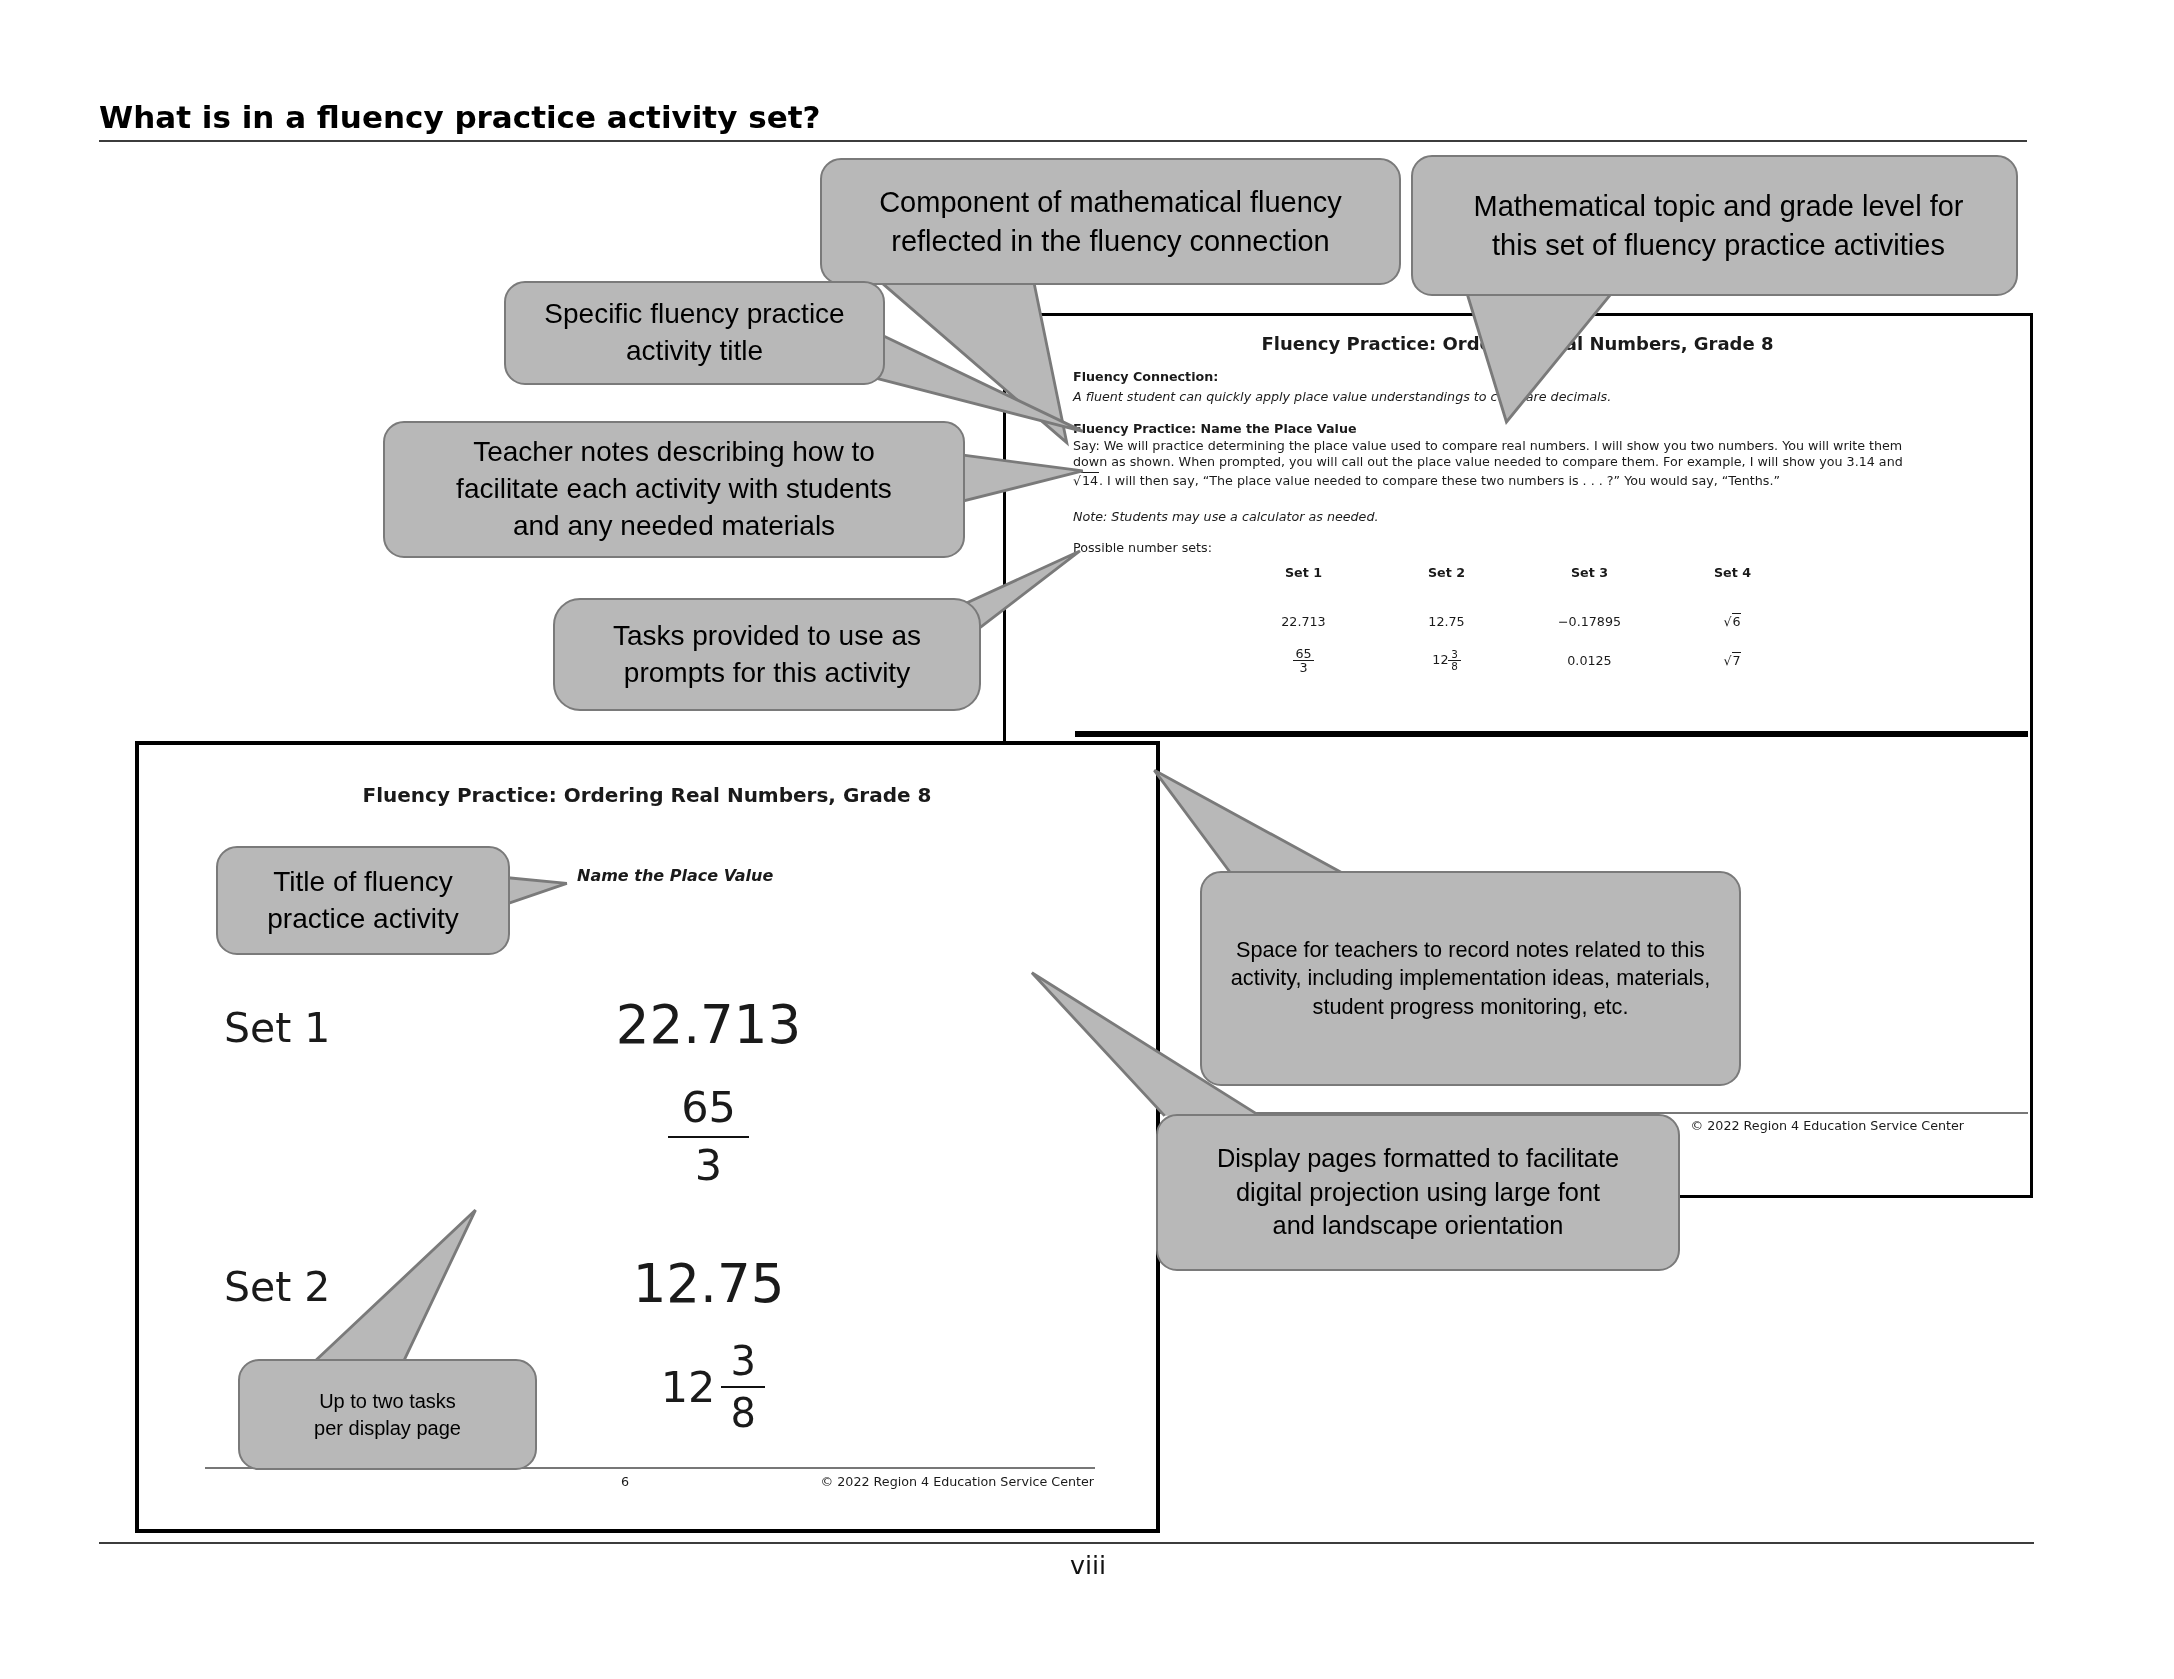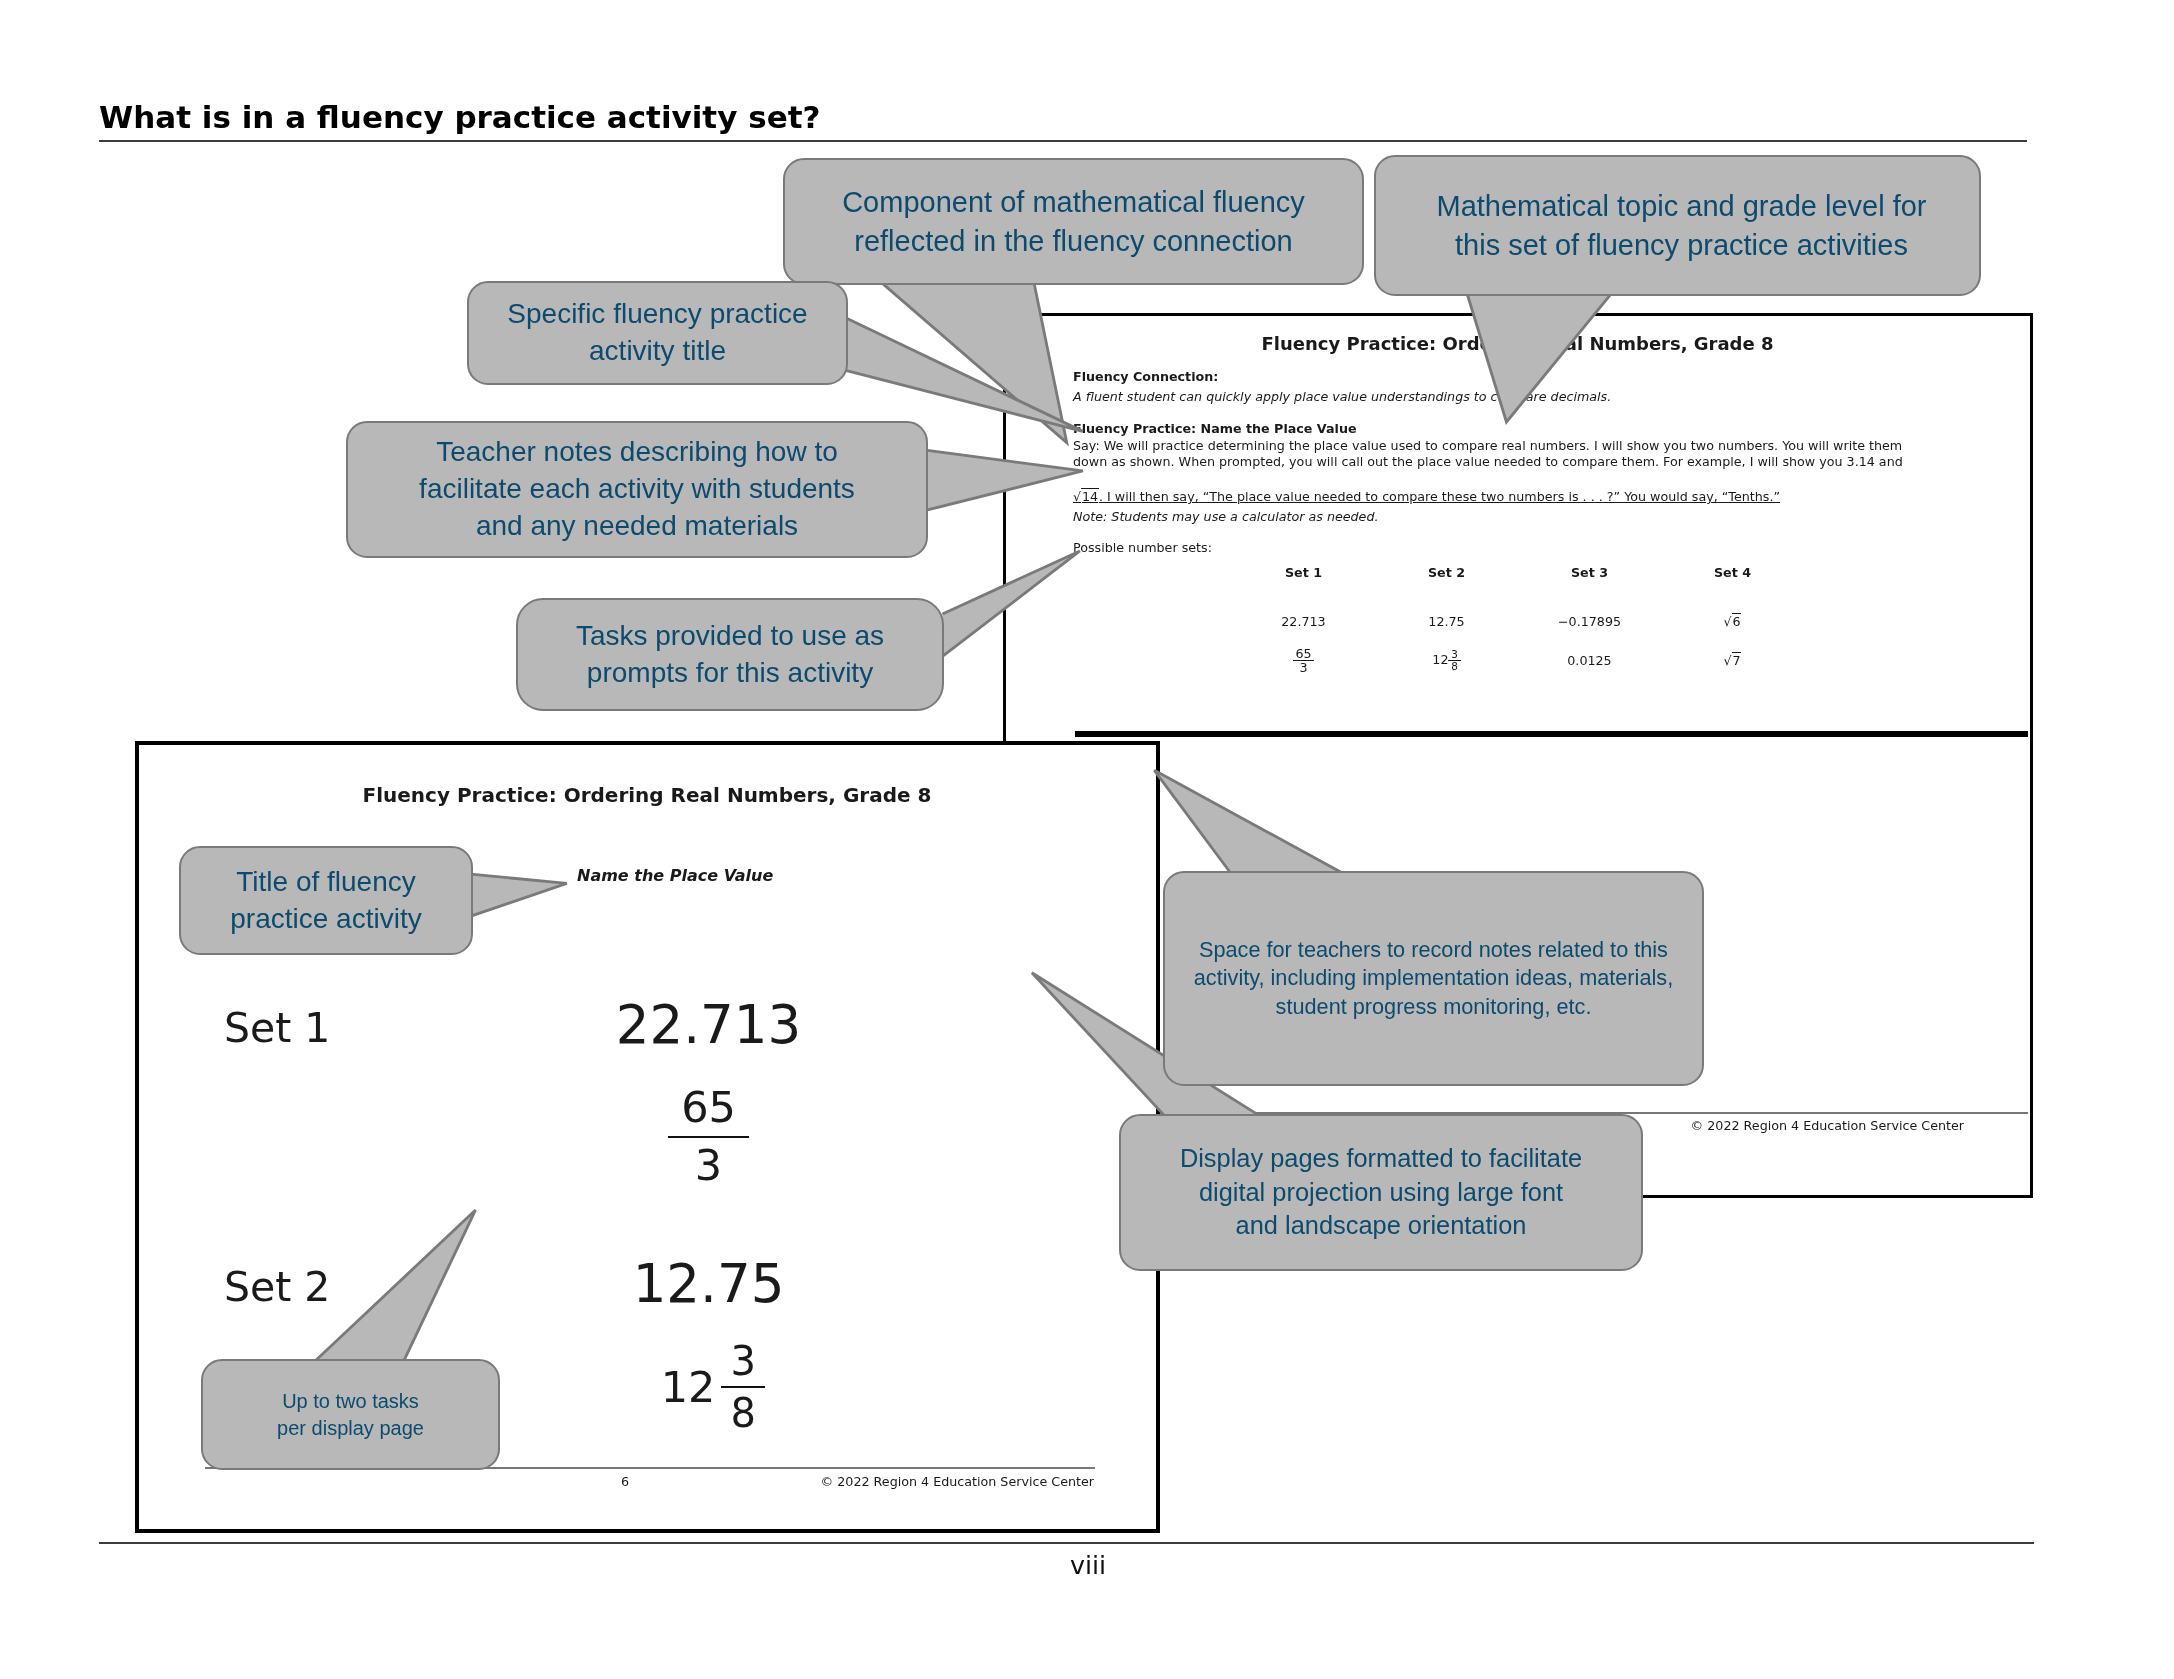--- a/index.html
+++ b/index.html
@@ -8,21 +8,21 @@
   .abs{position:absolute;}
   
   .h1{font-weight:bold;font-size:31px;color:#000;white-space:nowrap;}
   .rule{background:#3c3c3c;}
   
   .page{background:#fff;border:3.8px solid #000;box-sizing:border-box;}
   .page2{border-width:4.7px;}
   
   .callout{background:#b8b8b8;border:2.8px solid #7a7a7a;border-radius:21px;box-sizing:border-box;
            display:flex;flex-direction:column;align-items:center;justify-content:center;
-           text-align:center;color:#0c4a6e;font-family:"Liberation Sans",sans-serif;line-height:1.32;}
+           text-align:center;color:#000000;font-family:"Liberation Sans",sans-serif;line-height:1.32;margin-left:37px;}
   .callout .ln{white-space:nowrap;}
   
   .pdf{color:#1a1a1a;}
   .b{font-weight:bold;}
   .i{font-style:italic;}
   .t13{font-size:12.7px;}
   .nowrap{white-space:nowrap;}
   .sqrt .rad{border-top:1.5px solid #1a1a1a;padding:0 0.9px;}
   .frac{display:inline-flex;flex-direction:column;align-items:center;line-height:1.05;vertical-align:middle;}
   .frac .num{border-bottom:1.5px solid #1a1a1a;padding:0 2.8px;}
@@ -45,21 +45,21 @@
 
   <div class="abs page" style="left:1003px;top:313px;width:1030px;height:885px;">
     <div class="abs pdf b nowrap" style="left:0;top:17px;width:1023px;text-align:center;font-size:18px;">Fluency Practice: Ordering Real Numbers, Grade 8</div>
 
     <div class="abs pdf b t13" style="left:67px;top:53px;">Fluency Connection:</div>
     <div class="abs pdf i t13 nowrap" style="left:67px;top:73px;">A fluent student can quickly apply place value understandings to compare decimals.</div>
 
     <div class="abs pdf b t13" style="left:67px;top:105px;">Fluency Practice: Name the Place Value</div>
     <div class="abs pdf t13 nowrap" style="left:67px;top:122px;">Say: We will practice determining the place value used to compare real numbers. I will show you two numbers. You will write them</div>
     <div class="abs pdf t13 nowrap" style="left:67px;top:138px;">down as shown. When prompted, you will call out the place value needed to compare them. For example, I will show you 3.14 and</div>
-    <div class="abs pdf t13 nowrap" style="left:67px;top:173px;text-decoration:underline;"><span class="sqrt"><span>√</span><span class="rad">14</span></span><span>.  I will then say, “The place value needed to compare these two numbers is . . . ?” You would say, “Tenths.”</span></div>
+    <div class="abs pdf t13 nowrap" style="left:67px;top:157px;"><span class="sqrt"><span>√</span><span class="rad">14</span></span><span>.  I will then say, “The place value needed to compare these two numbers is . . . ?” You would say, “Tenths.”</span></div>
 
     <div class="abs pdf i t13 nowrap" style="left:67px;top:193px;">Note: Students may use a calculator as needed.</div>
 
     <div class="abs pdf t13" style="left:67px;top:224px;">Possible number sets:</div>
 
     <div class="abs tbl pdf t13 b" style="left:226px;top:249px;">
       <div class="cell">Set 1</div>
       <div class="cell">Set 2</div>
       <div class="cell">Set 3</div>
       <div class="cell">Set 4</div>

